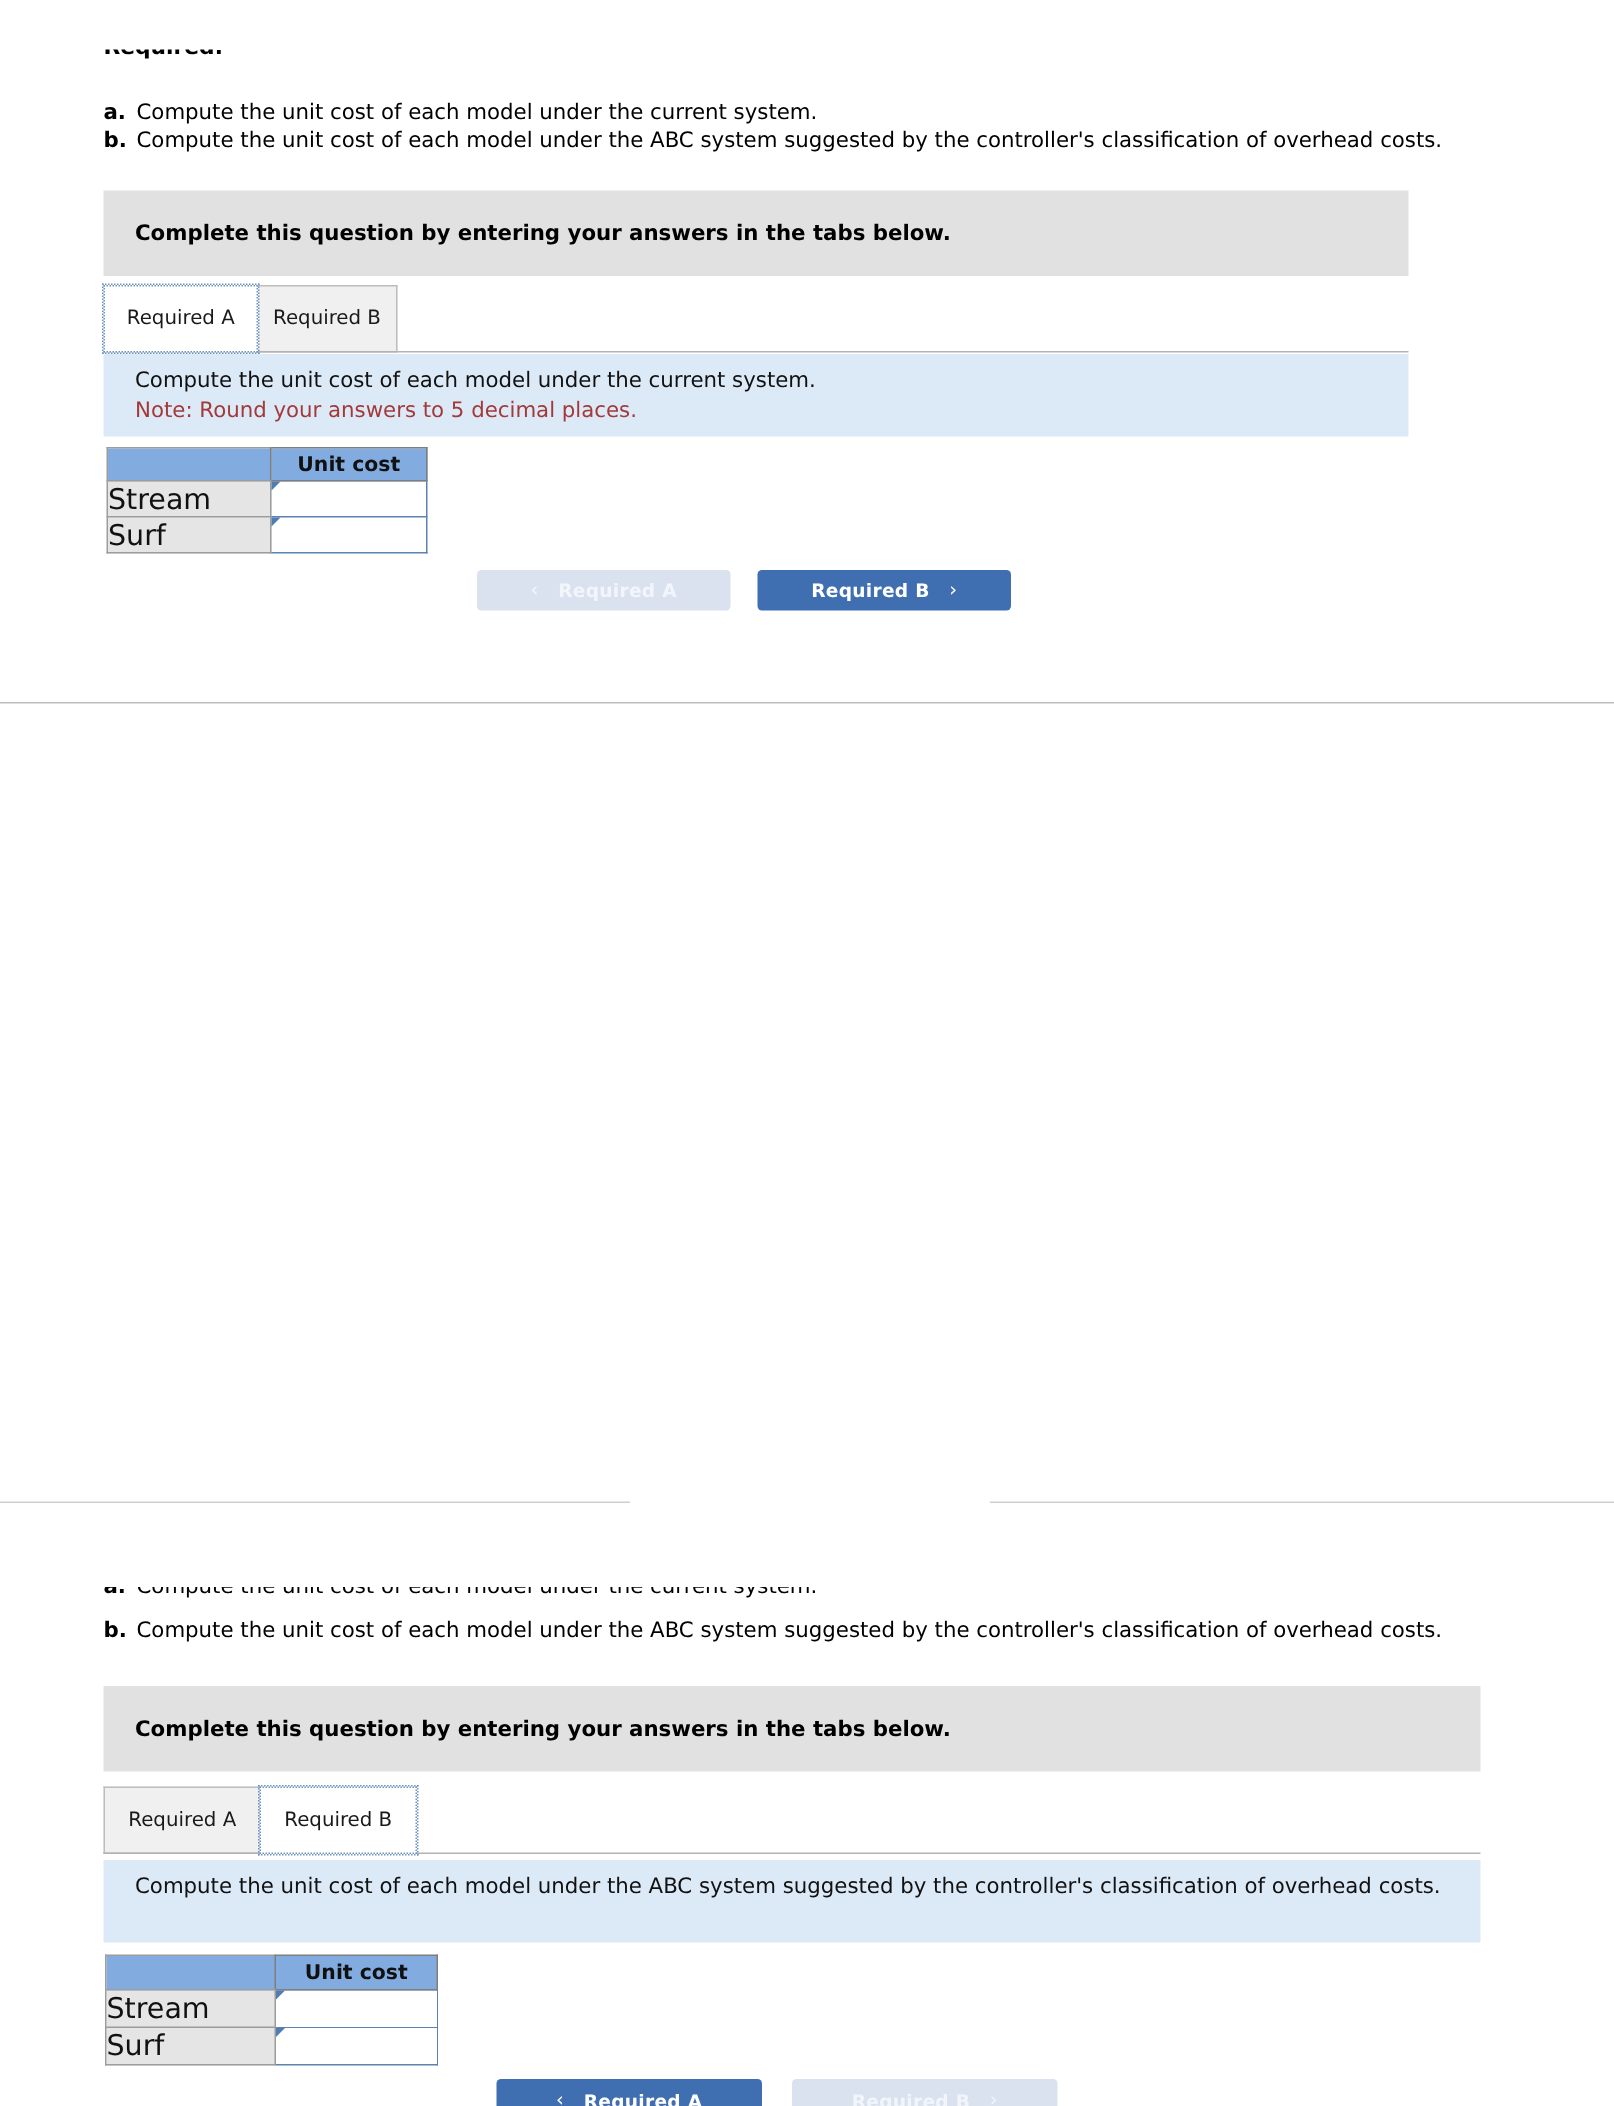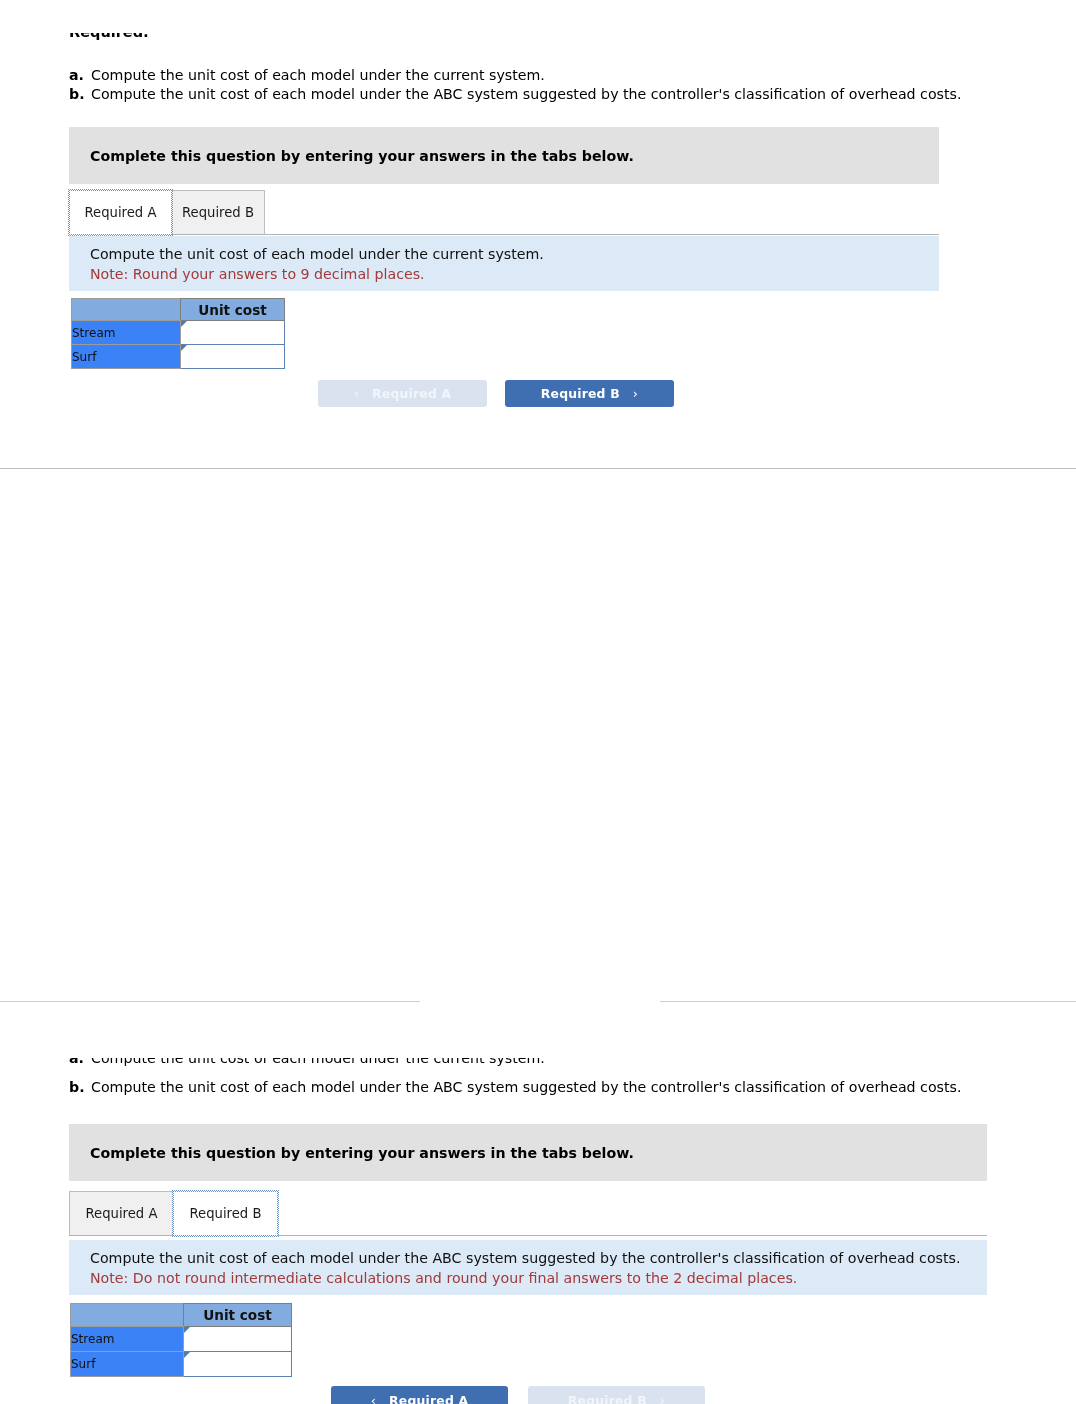--- a/index.html
+++ b/index.html
@@ -160,24 +160,24 @@
     background: #82abdf;
     border: 1px solid #7e7e7e;
     font-size: 13.6px;
     font-weight: bold;
     text-align: center;
     color: #111111;
   }
   .td-label {
     border: 1px solid #9c9c9c;
     border-top: none;
-    font-size: 12px;
+    font-size: 19px;
     color: #111111;
     padding-left: 5px;
-    background: #3b82f6;
+    background: #e5e5e5;
   }
   .td-input {
     border: 1px solid #5b82b0;
     border-top: none;
     background: #ffffff;
     position: relative;
   }
   .td-input .corner {
     position: absolute;
     left: 0;
@@ -273,21 +273,21 @@
       <span>Required A</span>
     </div>
     <div class="tab inactive" style="width:94px;">
       <span>Required B</span>
     </div>
     <div class="tab-underline" style="width:870px;"></div>
   </div>
 
   <div class="prompt" style="position:absolute; left:69px; top:236px; width:870px; height:55px;">
     <div class="prompt-line">Compute the unit cost of each model under the current system.</div>
-    <div class="prompt-note">Note: Round your answers to 9 decimal places.</div>
+    <div class="prompt-note">Note: Round your answers to 5 decimal places.</div>
   </div>
 
   <table class="answers" style="position:absolute; left:71px; top:298px; width:211px;">
     <thead>
       <tr>
         <th class="th-blank" style="width:108px; height:21px;"></th>
         <th class="th-unit" style="width:103px; height:21px;">Unit cost</th>
       </tr>
     </thead>
     <tbody>
@@ -348,21 +348,20 @@
       <span>Required A</span>
     </div>
     <div class="tab active" style="width:105px;">
       <span>Required B</span>
     </div>
     <div class="tab-underline" style="width:918px;"></div>
   </div>
 
   <div class="prompt" style="position:absolute; left:69px; top:1240px; width:918px; height:55px;">
     <div class="prompt-line">Compute the unit cost of each model under the ABC system suggested by the controller's classification of overhead costs.</div>
-    <div class="prompt-note">Note: Do not round intermediate calculations and round your final answers to the 2 decimal places.</div>
   </div>
 
   <table class="answers" style="position:absolute; left:70px; top:1303px; width:219px;">
     <thead>
       <tr>
         <th class="th-blank" style="width:112px; height:22px;"></th>
         <th class="th-unit" style="width:107px; height:22px;">Unit cost</th>
       </tr>
     </thead>
     <tbody>

